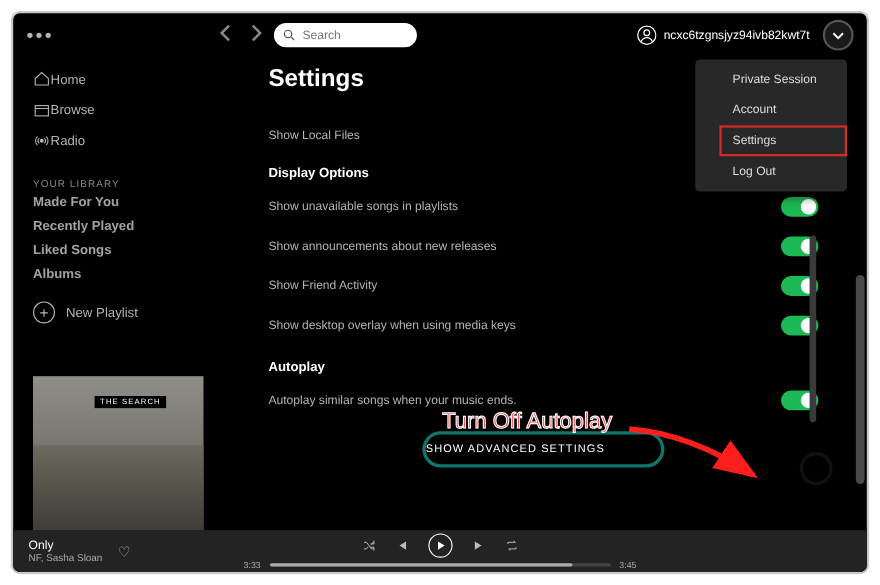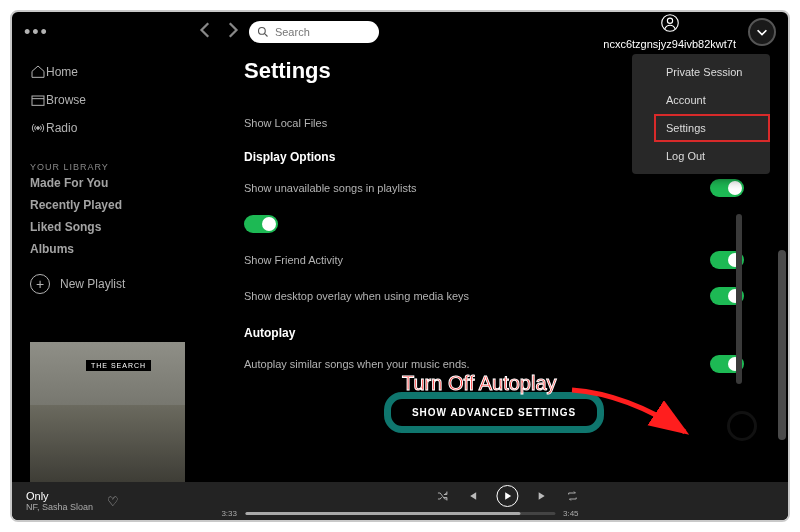--- a/index.html
+++ b/index.html
@@ -38,21 +38,21 @@
     display: flex;
     align-items: center;
     padding: 0 8px;
     gap: 6px;
   }
   .search-wrap svg { width:12px; height:12px; fill:#555; }
   .search-wrap input {
     border: none; outline: none; font-size: 11px; width: 90px; background: transparent; color:#555;
   }
   .topbar-spacer { flex: 1; }
-  .user-chip { display:flex; align-items:center; gap:6px; color:#fff; font-size: 11px; cursor:pointer;flex-direction:column; }
+  .user-chip { display:flex; align-items:center; gap:6px; color:#fff; font-size: 11px; cursor:pointer; }
   .user-chip svg { width:18px; height:18px; fill:#fff; }
   .chevron-circle {
     width: 28px; height:28px; border-radius:50%;
     background:#1a1a1a; border:2px solid #555;
     display:flex; align-items:center; justify-content:center;
     margin-left:4px;
     cursor:pointer;
   }
   .chevron-circle svg { width:14px; height:14px; fill:#fff; }
 
@@ -89,22 +89,22 @@
   .toggle {
     width:34px; height:18px; border-radius:9px; background:#1db954; position:relative; cursor:pointer;
   }
   .toggle::after {
     content:""; position:absolute; right:2px; top:2px; width:14px; height:14px; background:#fff; border-radius:50%;
   }
   .show-adv {
     margin: 10px auto 0 auto;
     display:block;
     width: 220px;
-    text-align:center;
-    border:7px solid #0f766e; color:#fff; font-size:10px; letter-spacing:1px; font-weight:700;
+    text-align:left;
+    border:3px solid #0f766e; color:#fff; font-size:10px; letter-spacing:1px; font-weight:400;
     padding:8px 0; border-radius:18px; background:transparent; cursor:pointer;
   }
 
   
   .dropdown {
     position:absolute;
     top: 42px; right: 18px;
     width: 138px;
     background:#282828;
     border-radius:4px;
@@ -118,21 +118,21 @@
   .dropdown-item.highlight { outline:2px solid #d82a2a; outline-offset:-2px; }
 
   
   .player {
     position:absolute; left:0; right:0; bottom:0; height:38px;
     background:#232323; display:flex; align-items:center; padding:0 14px; gap:14px;
   }
   .player .track { font-size:11px; color:#fff; }
   .player .artists { font-size:9px; color:#aaa; }
   .player .heart { color:#aaa; font-size:13px; cursor:pointer; }
-  .player-center { position:absolute; left:50%; transform:translateX(-50%); display:flex; flex-direction:column; align-items:flex-end; gap:2px; }
+  .player-center { position:absolute; left:50%; transform:translateX(-50%); display:flex; flex-direction:column; align-items:center; gap:2px; }
   .controls { display:flex; align-items:center; gap:18px; color:#bbb; }
   .controls .play {
     width:22px; height:22px; border:1.5px solid #fff; border-radius:50%;
     display:flex; align-items:center; justify-content:center; color:#fff;
   }
   .controls svg { width:12px; height:12px; fill:#bbb; }
   .progress { display:flex; align-items:center; gap:8px; font-size:8px; color:#aaa; }
   .progress .bar { width:310px; height:3px; background:#444; border-radius:2px; position:relative; }
   .progress .bar::after { content:""; position:absolute; left:0; top:0; bottom:0; width:89%; background:#aaa; border-radius:2px; }
 
@@ -263,20 +263,21 @@
         <span>Show Local Files</span>
       </div>
 
       <div class="section-title">Display Options</div>
 
       <div class="row">
         <span>Show unavailable songs in playlists</span>
         <div class="toggle"></div>
       </div>
       <div class="row">
+        <span>Show announcements about new releases</span>
         <div class="toggle"></div>
       </div>
       <div class="row">
         <span>Show Friend Activity</span>
         <div class="toggle"></div>
       </div>
       <div class="row">
         <span>Show desktop overlay when using media keys</span>
         <div class="toggle"></div>
       </div>

